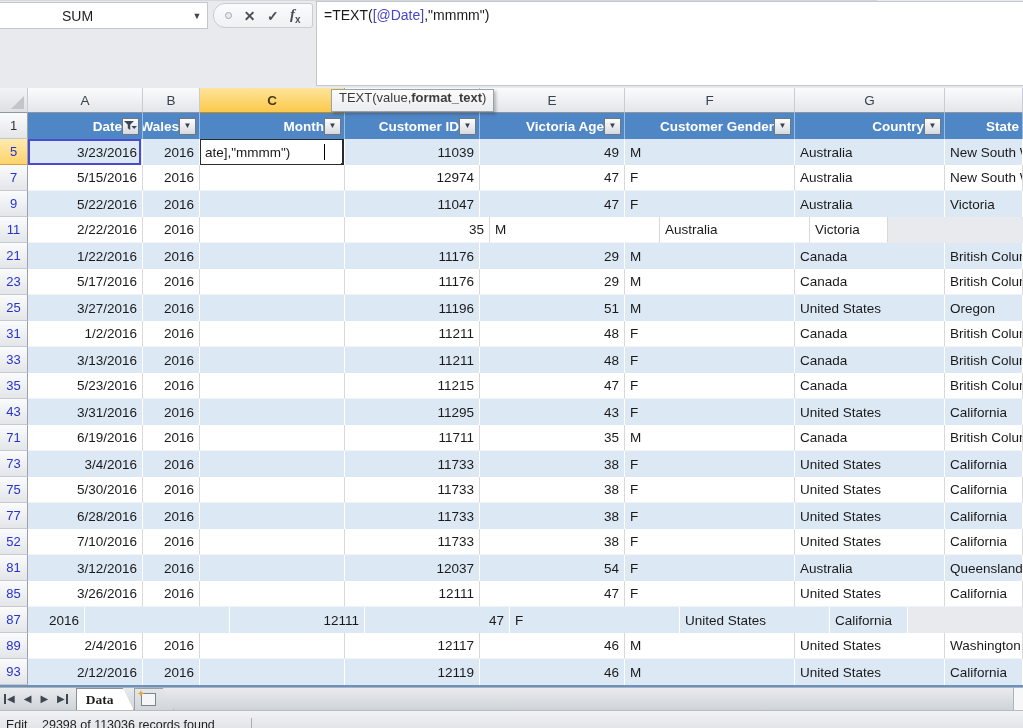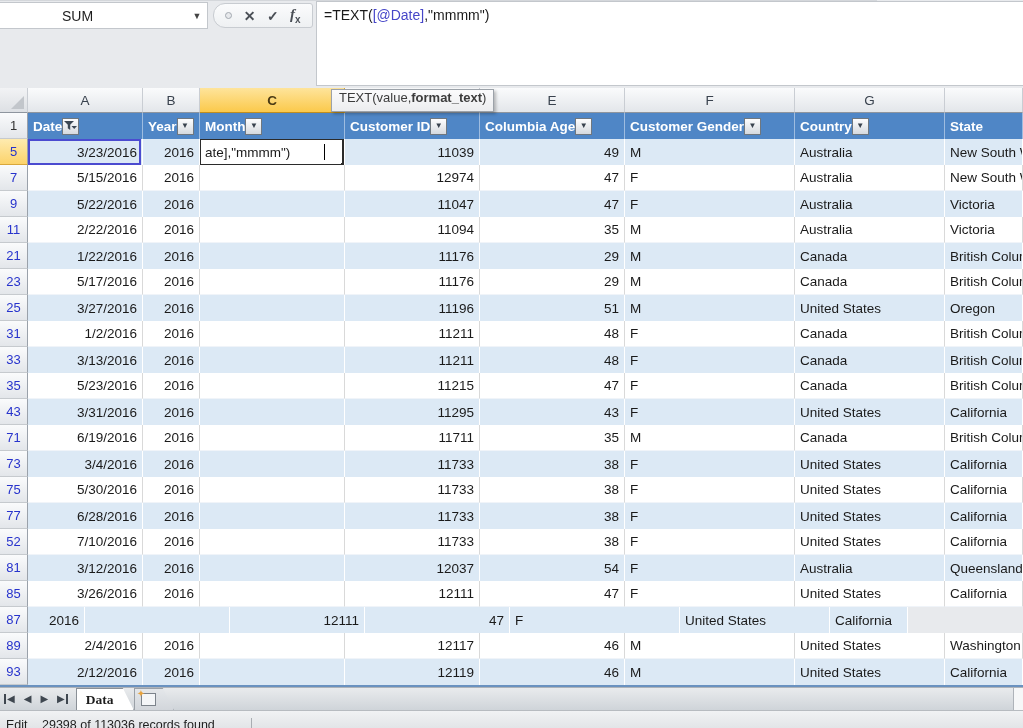--- a/index.html
+++ b/index.html
@@ -44,21 +44,21 @@
 
   
   #func-tooltip { position:absolute; left:331px; top:1px; height:23px; z-index:30;
     background:linear-gradient(#FBFBFC,#ECEDEF); border:1px solid #9CA2A9; box-shadow:2px 2px 3px rgba(0,0,0,.25);
     display:flex; padding:0 7px; font-size:13px; color:#3C3C3C; }
   #func-tooltip b { font-weight:bold; }
 
   
   #header-row { height:26px; }
   #header-row .cell { height:26px; background:#4F86C6; border-right:1px solid rgba(255,255,255,.45);
-    display:flex; align-items:center; justify-content:flex-start; padding:0 3px 0 5px;
+    display:flex; align-items:center; justify-content:flex-end; padding:0 3px 0 5px;
     color:#fff; font-weight:bold; font-size:13.5px; }
   #header-row .cRH { background:linear-gradient(#FAFBFC,#E3E6EA); border-right:1px solid #9AA1AA; border-bottom:1px solid #C6CACE;
     color:#333; font-weight:normal; font-size:13px; justify-content:center; padding:0; }
   .dd-btn { flex:none; width:17px; height:17px; background:linear-gradient(#FDFDFE,#D6DADF);
     border:1px solid #6F777F; display:flex; align-items:center; justify-content:center; }
   .dd-btn .car { font-size:8px; color:#39424E; line-height:1; }
 
   
   .drow { height:26px; }
   .drow .cell { height:26px; font-size:13.5px; color:#1a1a1a; display:flex; align-items:center; padding:0 5px; }
@@ -152,39 +152,39 @@
       <div class="cell cA">
         <span>Date</span>
         <span class="dd-btn">
           <svg class="funnel-svg" width="13" height="11" viewBox="0 0 13 11">
               <polygon points="0,0 10,0 6.2,3.8 6.2,9 3.8,7.2 3.8,3.8" fill="#3B4754"></polygon>
               <polygon points="7.5,5 13,5 10.2,8" fill="#3B4754"></polygon>
             </svg>
         </span>
       </div>
       <div class="cell cB">
-        <span>Year</span>
+        <span>Wales</span>
         <span class="dd-btn">
             <span class="car">▼</span>
           </span>
       </div>
       <div class="cell cC">
         <span>Month</span>
         <span class="dd-btn">
             <span class="car">▼</span>
           </span>
       </div>
       <div class="cell cD">
         <span>Customer ID</span>
         <span class="dd-btn">
             <span class="car">▼</span>
           </span>
       </div>
       <div class="cell cE">
-        <span>Columbia Age</span>
+        <span>Victoria Age</span>
         <span class="dd-btn">
             <span class="car">▼</span>
           </span>
       </div>
       <div class="cell cF">
         <span>Customer Gender</span>
         <span class="dd-btn">
             <span class="car">▼</span>
           </span>
       </div>
@@ -231,21 +231,20 @@
       <div class="cell cE c-num">47</div>
       <div class="cell cF">F</div>
       <div class="cell cG">Australia</div>
       <div class="cell cH">Victoria</div>
     </div>
         <div class="grow drow plain">
       <div class="cell cRH num">11</div>
       <div class="cell cA c-num">2/22/2016</div>
       <div class="cell cB c-num">2016</div>
       <div class="cell cC"></div>
-      <div class="cell cD c-num">11094</div>
       <div class="cell cE c-num">35</div>
       <div class="cell cF">M</div>
       <div class="cell cG">Australia</div>
       <div class="cell cH">Victoria</div>
     </div>
         <div class="grow drow band">
       <div class="cell cRH num">21</div>
       <div class="cell cA c-num">1/22/2016</div>
       <div class="cell cB c-num">2016</div>
       <div class="cell cC"></div>

